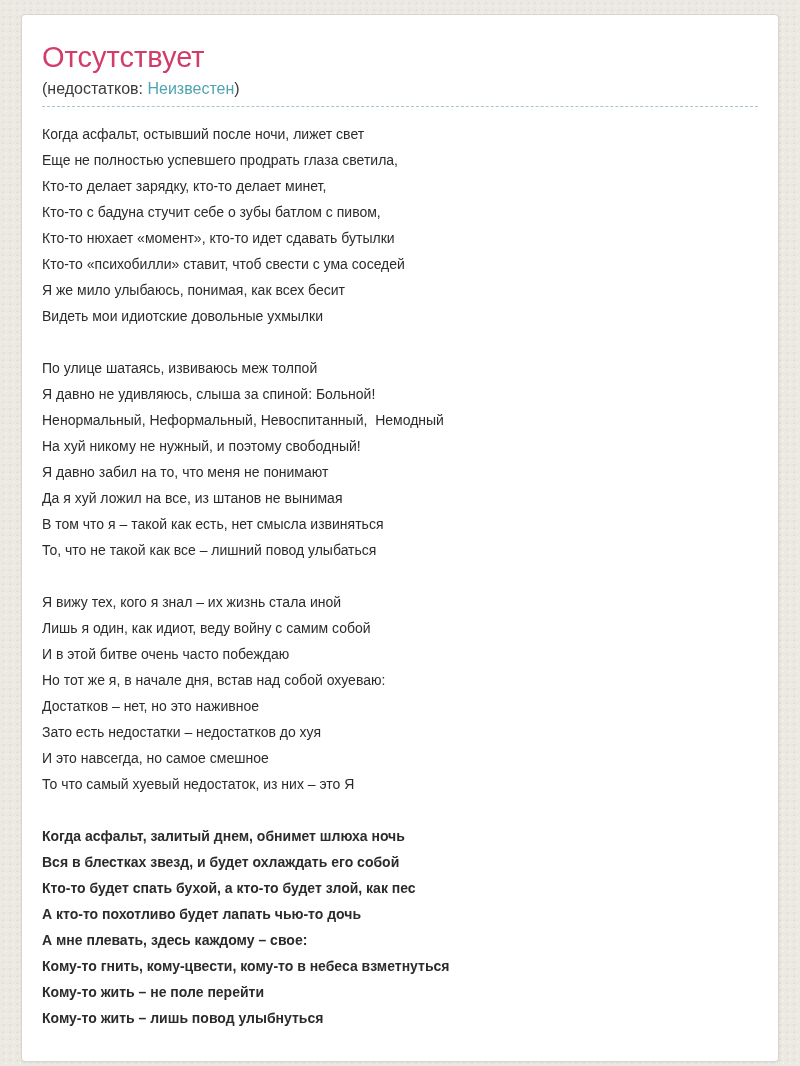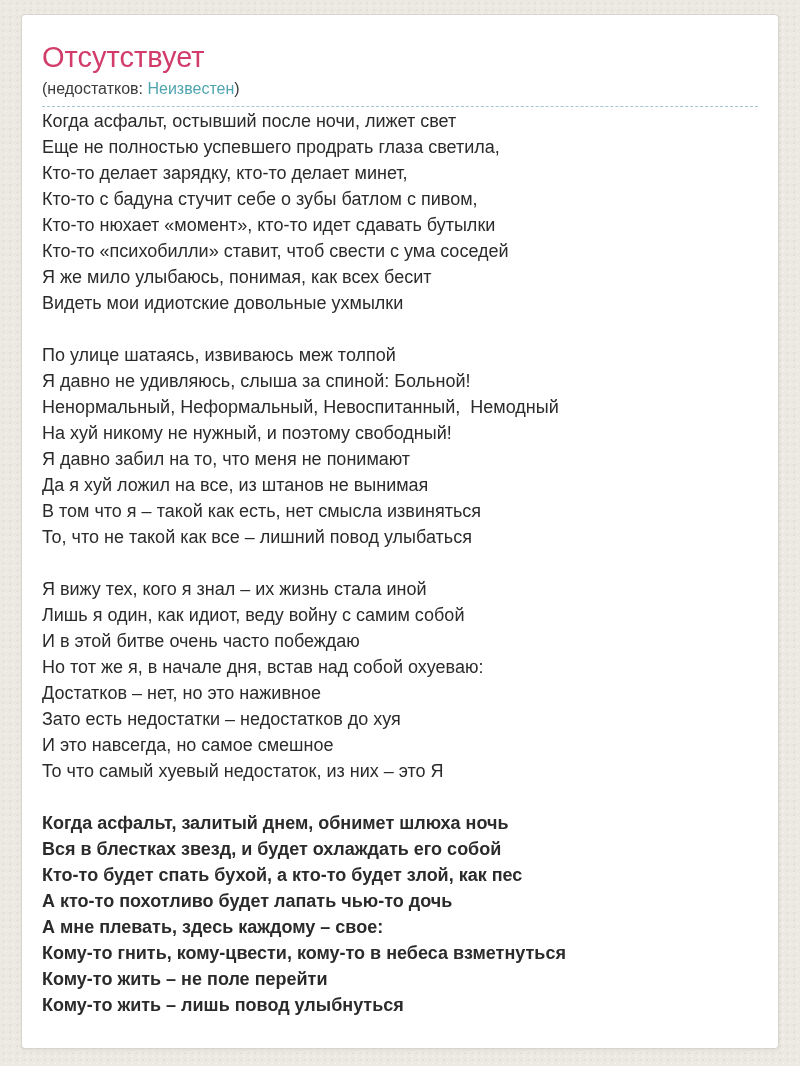--- a/index.html
+++ b/index.html
@@ -44,22 +44,22 @@
     color: #4fa4af;
     text-decoration: none;
     cursor: pointer;
   }
   .divider {
     border-top: 1px dashed #a9c4d1;
     height: 0;
     margin: 7px 0 0 0;
   }
   .lyrics {
-    margin-top: 1px;
-    font-size: 18px;
+    margin-top: 14px;
+    font-size: 14px;
     line-height: 26px;
     color: #2b2b2b;
   }
   .stanza {
     margin: 0 0 26px 0;
     white-space: pre-wrap;
   }
   .stanza:last-child {
     margin-bottom: 0;
     font-weight: bold;

